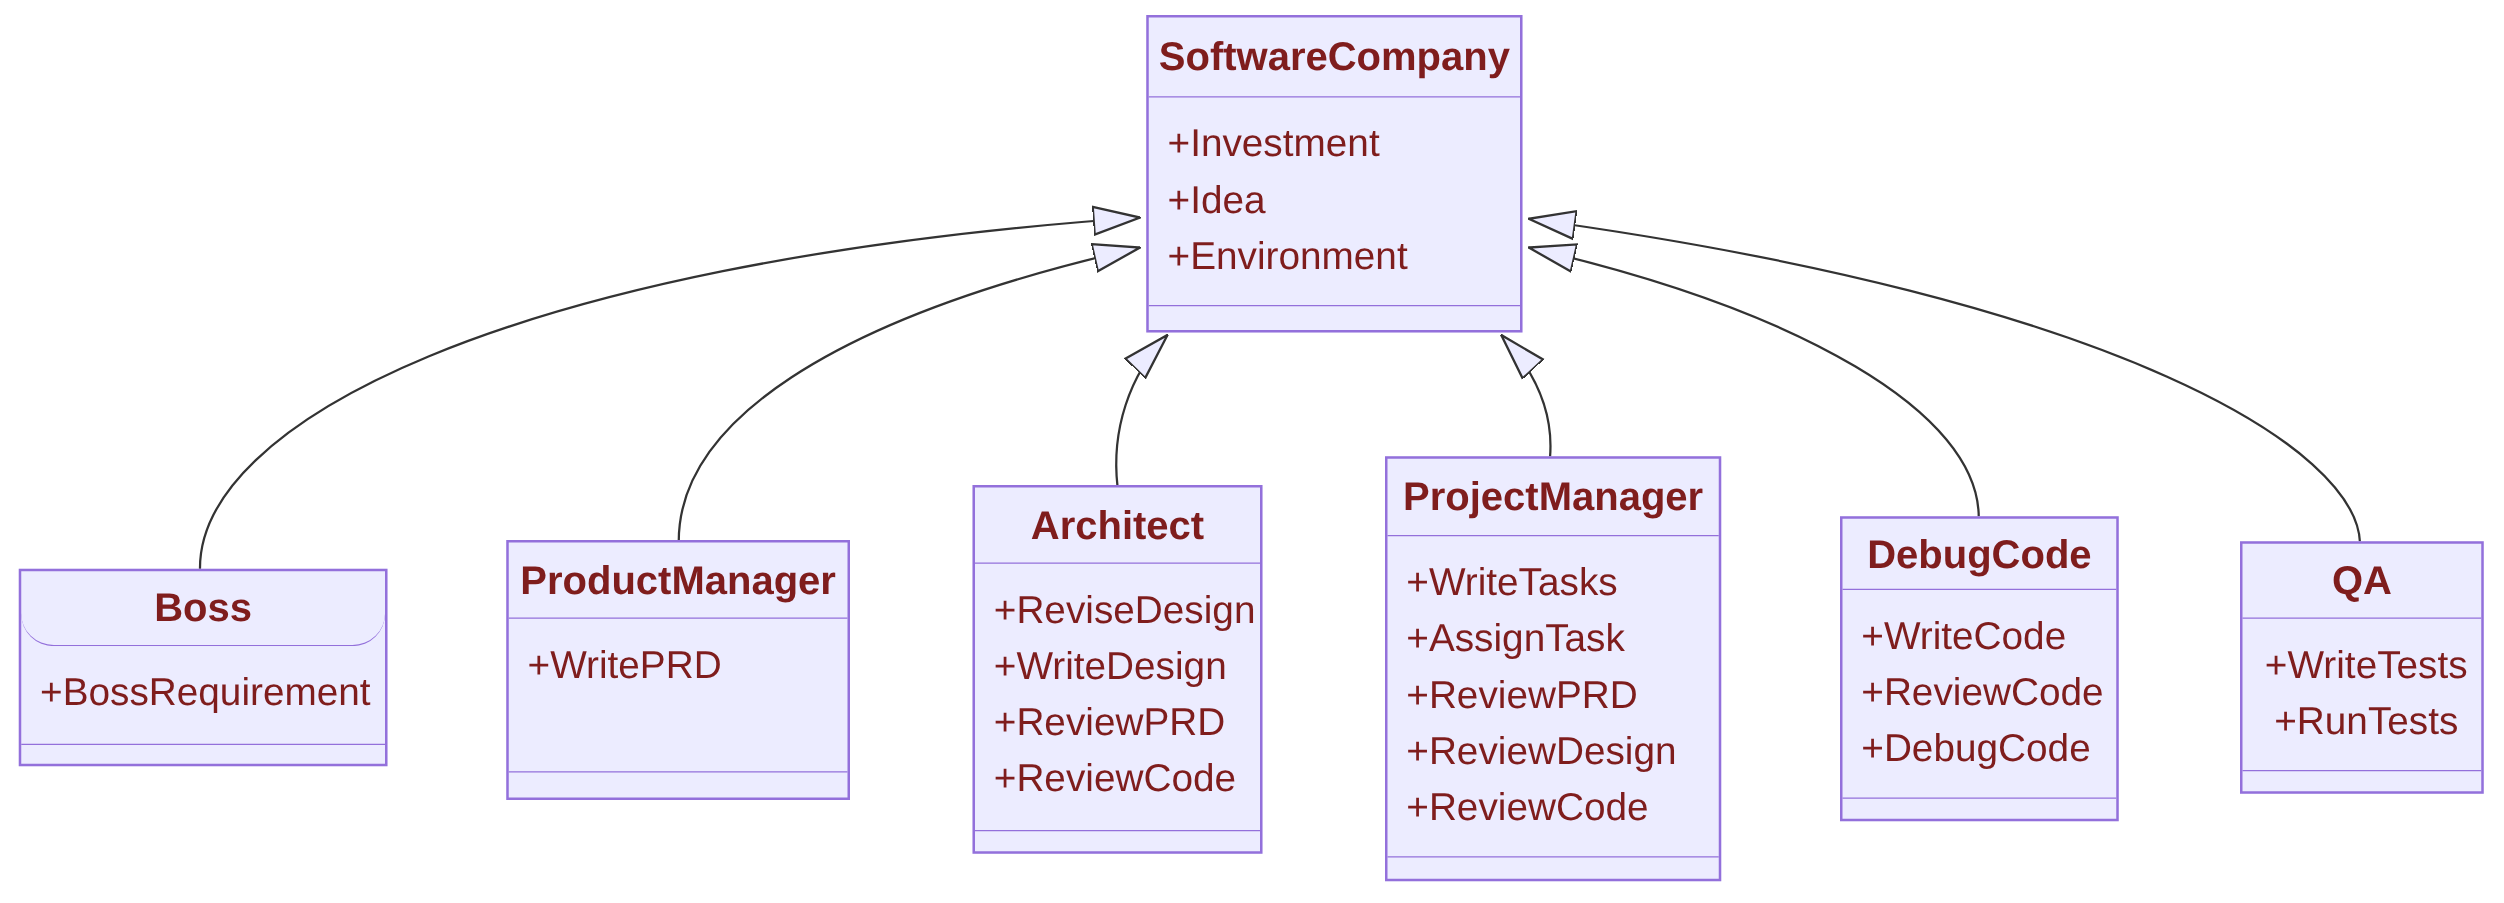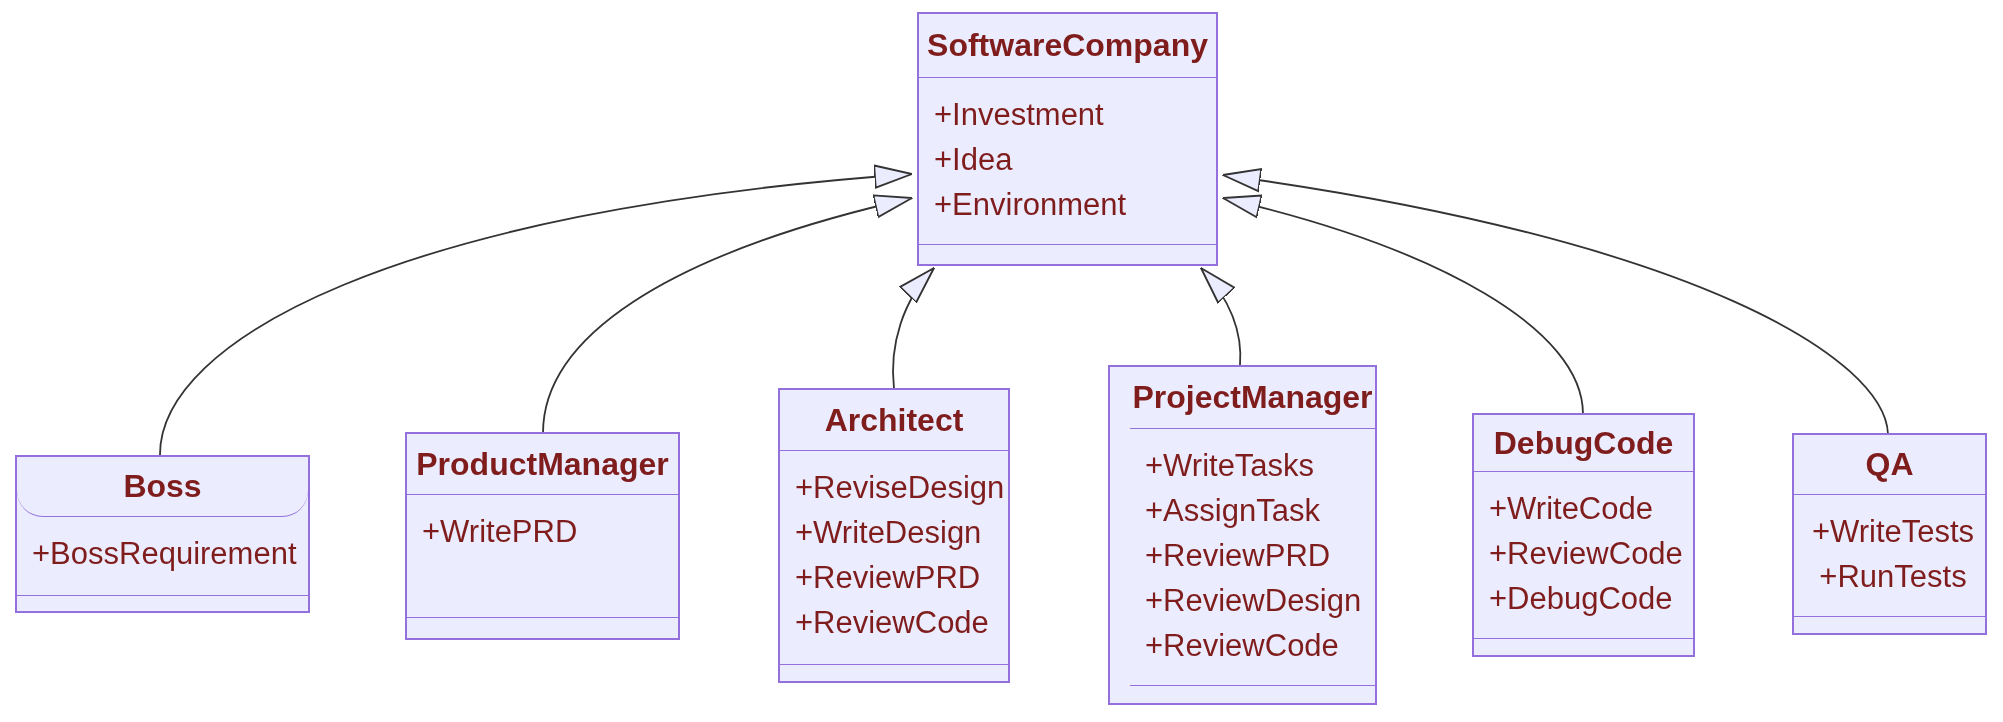--- a/index.html
+++ b/index.html
@@ -90,21 +90,21 @@
     <div class="class-title" style="height:61px;">Architect</div>
     <div class="class-members" style="height:213px;">
       <div class="member">+ReviseDesign</div>
       <div class="member">+WriteDesign</div>
       <div class="member">+ReviewPRD</div>
       <div class="member">+ReviewCode</div>
     </div>
     <div class="class-methods" style="height:21px;"></div>
   </div>
 
-  <div class="class-box" style="left:1108px;top:365px;width:269px;height:340px;padding-left:20px;">
+  <div class="class-box" style="left:1108px;top:365px;width:269px;height:340px;">
     <div class="class-title" style="height:62px;">ProjectManager</div>
     <div class="class-members" style="height:256px;">
       <div class="member">+WriteTasks</div>
       <div class="member">+AssignTask</div>
       <div class="member">+ReviewPRD</div>
       <div class="member">+ReviewDesign</div>
       <div class="member">+ReviewCode</div>
     </div>
     <div class="class-methods" style="height:22px;"></div>
   </div>

